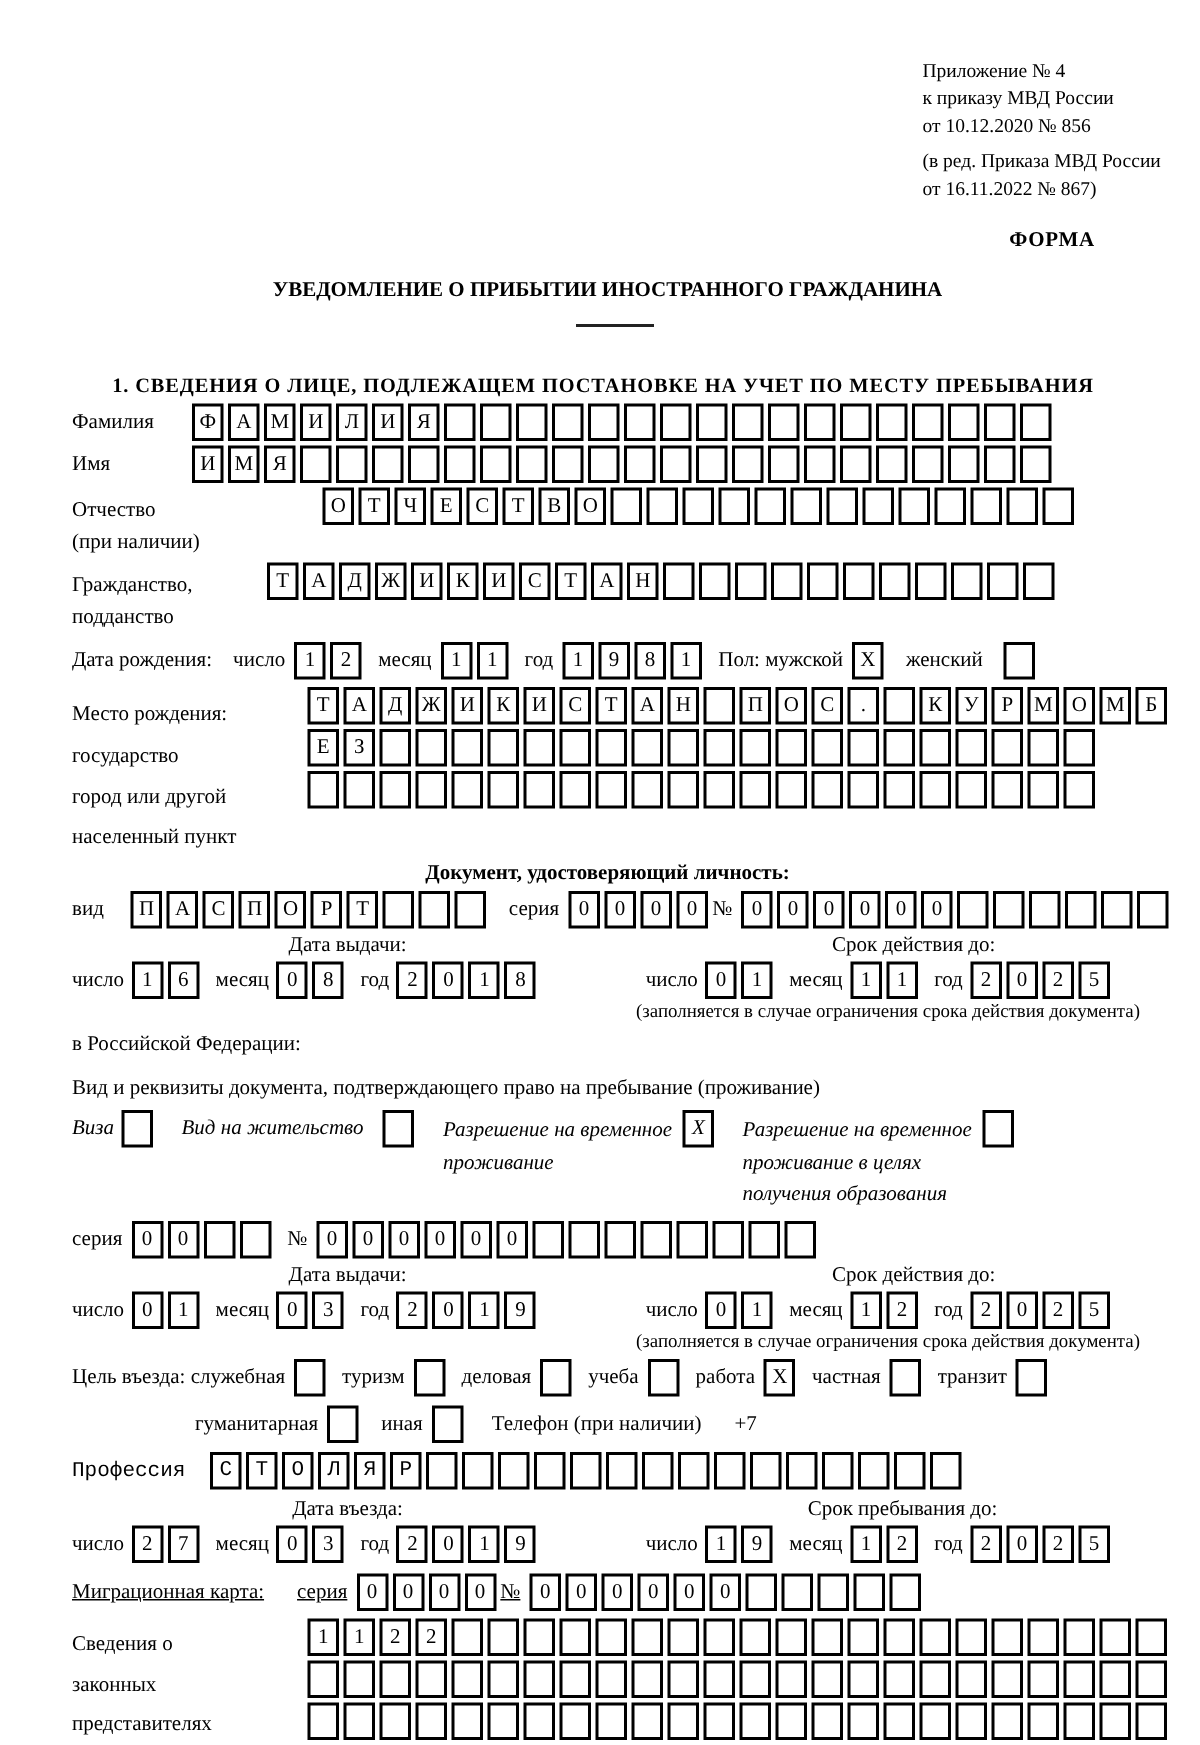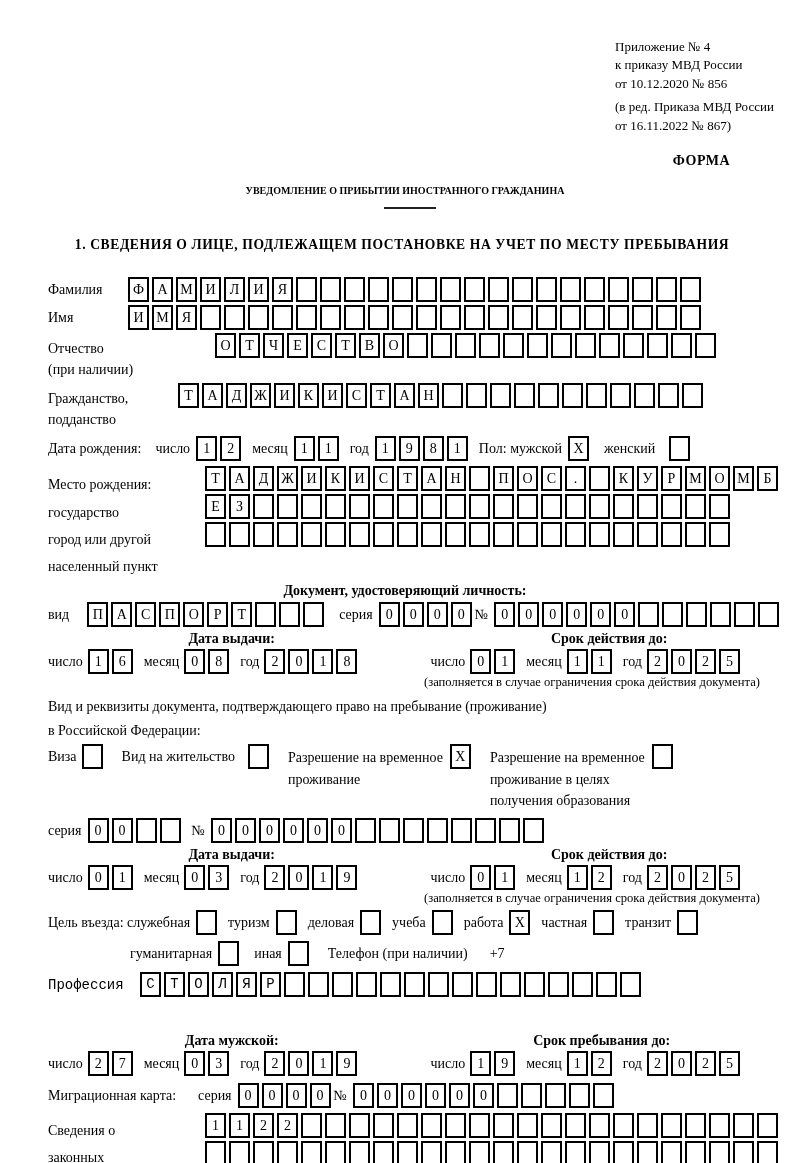--- a/index.html
+++ b/index.html
@@ -9,24 +9,24 @@
     color:#000; font-size:14px;
     overflow:hidden;
   }
   .page { box-sizing:border-box; width:774px; height:1163px; padding:38px 12px 0 48px;border-radius:18px; }
 
   
   .hdr { margin-left:567px; width:180px; font-size:13px; line-height:1.42; }
   .hdr .gap { margin-top:5px; }
   .forma { text-align:right; padding-right:32px; font-weight:bold; font-size:14px; margin-top:18px; letter-spacing:.5px; }
 
-  .title { text-align:center; font-weight:bold; font-size:10px; line-height:1.5; margin-top:14px; }
+  .title { text-align:center; font-weight:bold; font-size:14px; line-height:1.5; margin-top:14px; }
   .uline { display:inline-block; width:52px; border-bottom:2px solid #222; margin-left:10px; vertical-align:baseline; }
 
-  .sect { font-weight:bold; font-size:13.6px; margin-top:24px; margin-bottom:24px; text-align:center; letter-spacing:.6px; margin-left:-6px; }
+  .sect { font-weight:bold; font-size:13.6px; margin-top:24px; margin-bottom:4px; text-align:center; letter-spacing:.6px; margin-left:-6px; }
 
   .row { display:flex; align-items:flex-start; margin-bottom:3px; }
   .lbl { padding-top:5px; flex:none; }
   .lbl2 { padding-top:5px; flex:none; line-height:1.5; }
   .w80  { width:80px; }
   .w130 { width:130px; }
   .w157 { width:157px; }
   .w167 { width:167px; }
 
   .cells { white-space:nowrap; flex:none; }
@@ -35,28 +35,28 @@
     width:21px; height:25px; border:2px solid #000;
     margin-right:3px; text-align:center;
     font-size:14px; line-height:21px; vertical-align:middle;
   }
   .stack .cells { display:block; margin-bottom:3px; }
 
   .inline-row { display:flex; align-items:center; margin-bottom:3px; flex-wrap:nowrap; }
   .inline-row .t { margin-right:6px; }
   .sp8 { margin-left:8px; } .sp12 { margin-left:12px; } .sp16 { margin-left:16px; }
 
-  .center-head { text-align:center; font-size:14px; margin-bottom:2px;font-weight:bold; }
+  .center-head { text-align:center; font-size:14px; margin-bottom:2px; }
   .dates-row { display:flex; align-items:flex-end; }
   .date-group { }
   .date-line { display:flex; align-items:center; }
   .date-line .t { margin-right:5px; }
   .note { text-align:right; font-size:12.6px; margin-top:1px; margin-bottom:4px; padding-right:2px; }
 
-  .opt-row { display:flex; align-items:flex-start; margin-bottom:4px; }
+  .opt-row { display:flex; align-items:flex-start; margin-bottom:4px;font-style:italic; }
   .opt { display:flex; align-items:flex-start; }
   .opt .t { padding-top:5px; margin-right:5px; }
   .opt .multi { line-height:1.55; padding-top:3px; margin-right:7px; }
 
   .doc-head { text-align:center; font-weight:bold; font-size:14px; margin:2px 0 3px 0; }
 </style>
 </head>
 <body>
 
 <div class="page">
@@ -162,22 +162,22 @@
         <span class="cells"><span class="box">0</span><span class="box">1</span></span>
         <span class="t sp8">месяц</span>
         <span class="cells"><span class="box">1</span><span class="box">1</span></span>
         <span class="t sp8">год</span>
         <span class="cells"><span class="box">2</span><span class="box">0</span><span class="box">2</span><span class="box">5</span></span>
       </div>
     </div>
   </div>
   <div class="note">(заполняется в случае ограничения срока действия документа)</div>
 
+  <div style="line-height:1.6;">в Российской Федерации:</div>
   <div style="margin-top:4px; line-height:1.8;">Вид и реквизиты документа, подтверждающего право на пребывание (проживание)</div>
-  <div style="line-height:1.6;">в Российской Федерации:</div>
 
   <div class="opt-row" style="margin-top:2px;">
     <span class="opt">
       <span class="t">Виза</span>
       <span class="cells"><span class="box"></span></span>
     </span>
     <span class="opt sp16">
       <span class="t">Вид на жительство</span>
       <span class="cells sp8"><span class="box"></span></span>
     </span>
@@ -257,44 +257,44 @@
     <span class="t sp16">+7</span>
   </div>
 
   <div class="inline-row" style="margin-top:6px;font-family:Liberation Mono, monospace;">
     <span class="t" style="width:86px;">Профессия</span>
     <span class="cells"><span class="box">С</span><span class="box">Т</span><span class="box">О</span><span class="box">Л</span><span class="box">Я</span><span class="box">Р</span><span class="box"></span><span class="box"></span><span class="box"></span><span class="box"></span><span class="box"></span><span class="box"></span><span class="box"></span><span class="box"></span><span class="box"></span><span class="box"></span><span class="box"></span><span class="box"></span><span class="box"></span><span class="box"></span><span class="box"></span></span>
   </div>
 
   <div class="dates-row" style="margin-top:6px;">
     <div class="date-group">
-      <div class="center-head" style="margin-left:55px;">Дата мужской:</div>
+      <div class="center-head" style="margin-left:55px;">Дата въезда:</div>
       <div class="date-line">
         <span class="t">число</span>
         <span class="cells"><span class="box">2</span><span class="box">7</span></span>
         <span class="t sp8">месяц</span>
         <span class="cells"><span class="box">0</span><span class="box">3</span></span>
         <span class="t sp8">год</span>
         <span class="cells"><span class="box">2</span><span class="box">0</span><span class="box">1</span><span class="box">9</span></span>
       </div>
     </div>
     <div class="date-group" style="margin-left:70px;">
-      <div class="center-head" style="margin-left:30px;margin-top:30px;">Срок пребывания до:</div>
+      <div class="center-head" style="margin-left:30px;">Срок пребывания до:</div>
       <div class="date-line">
         <span class="t">число</span>
         <span class="cells"><span class="box">1</span><span class="box">9</span></span>
         <span class="t sp8">месяц</span>
         <span class="cells"><span class="box">1</span><span class="box">2</span></span>
         <span class="t sp8">год</span>
         <span class="cells"><span class="box">2</span><span class="box">0</span><span class="box">2</span><span class="box">5</span></span>
       </div>
     </div>
   </div>
 
-  <div class="inline-row" style="margin-top:7px;">
+  <div class="inline-row" style="margin-top:7px;text-decoration:underline;">
     <span class="t">Миграционная карта:</span>
     <span class="t sp16">серия</span>
     <span class="cells"><span class="box">0</span><span class="box">0</span><span class="box">0</span><span class="box">0</span></span>
     <span class="t">№</span>
     <span class="cells"><span class="box">0</span><span class="box">0</span><span class="box">0</span><span class="box">0</span><span class="box">0</span><span class="box">0</span><span class="box"></span><span class="box"></span><span class="box"></span><span class="box"></span><span class="box"></span></span>
   </div>
 
   <div class="row" style="margin-top:5px;">
     <span class="lbl2 w157" style="line-height:1.9;">
       <span>Сведения о</span><br>

